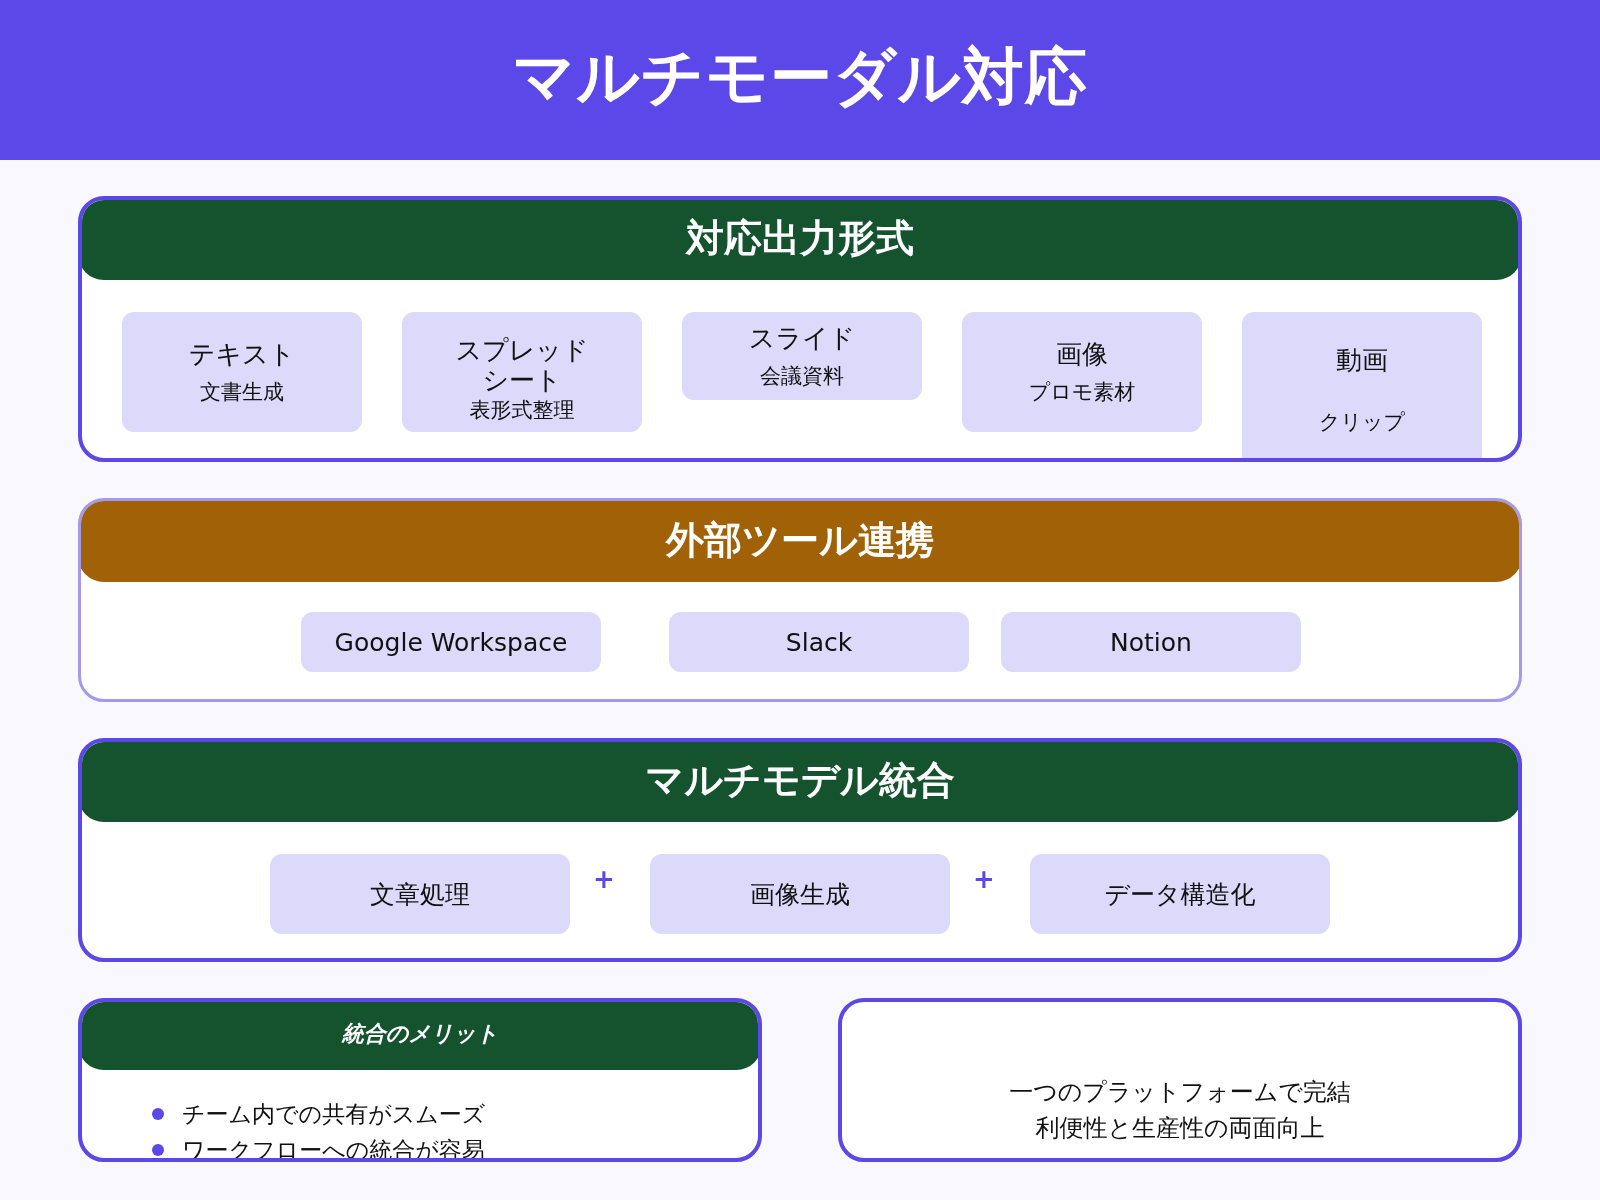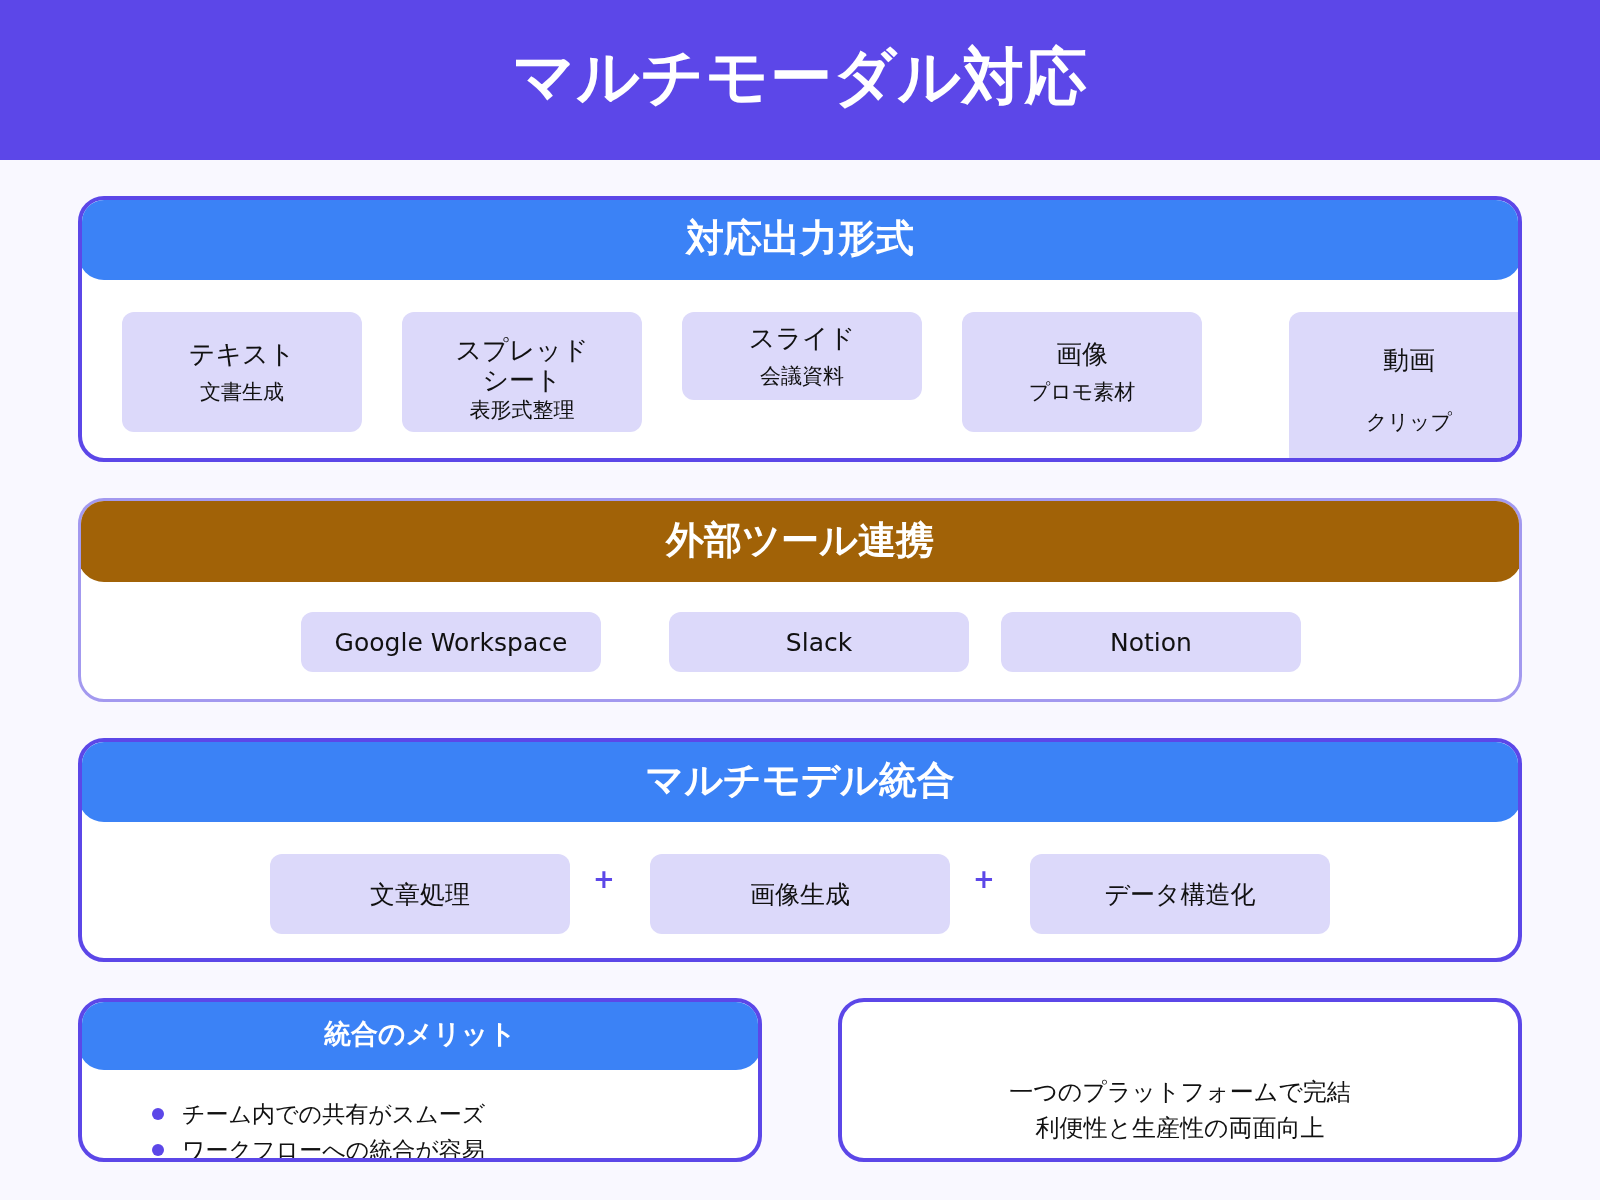--- a/index.html
+++ b/index.html
@@ -19,21 +19,21 @@
       margin-top: -6px;
     }
     .panel {
       position: absolute; background: #ffffff;
       border: 4px solid #5c47e8; border-radius: 26px;
       overflow: hidden;
     }
     .panel.light { border: 3px solid #a399ef; }
     .panel-header {
       position: absolute; left: -4px; right: -4px; top: -4px;
-      height: 84px; background: #3b82f6;
+      height: 84px; background: #14532d;
       border-radius: 26px;
       display: flex; align-items: center; justify-content: center;
     }
     .panel.light .panel-header { background: #a16207; left: -3px; right: -3px; top: -3px; }
     .panel-header span {
       color: #ffffff; font-size: 38px; font-weight: bold;
     }
     .card {
       position: absolute; background: #dcd9fa; border-radius: 12px;
       display: flex; flex-direction: column; align-items: center; justify-content: center;
@@ -41,21 +41,21 @@
     }
     .card .title { font-size: 26px; line-height: 30px; }
     .card .sub { font-size: 21px; line-height: 26px; margin-top: 10px; }
     .card.tight .sub { margin-top: 2px; }
     .card .single { font-size: 25px; }
     .plus {
       position: absolute; color: #5c47e8; font-size: 26px; font-weight: bold;
       width: 30px; text-align: center;
     }
     .small-header { height: 72px; }
-    .small-header span { font-size: 27px; }
+    .small-header span { font-size: 22px; font-style: italic; }
     .bullets { position: absolute; left: 70px; top: 86px; list-style: none; margin-top: 8px; }
     .bullets li {
       font-size: 23px; color: #111; line-height: 36px;
       display: flex; align-items: center;
     }
     .bullets li .dot {
       width: 12px; height: 12px; border-radius: 50%; background: #5c47e8;
       margin-right: 18px; display: inline-block;
     }
     .value-lines {
@@ -84,21 +84,21 @@
     <div class="sub">表形式整理</div>
   </div>
   <div class="card" style="left:600px; top:112px; width:240px; height:88px;">
     <div class="title">スライド</div>
     <div class="sub">会議資料</div>
   </div>
   <div class="card" style="left:880px; top:112px; width:240px; height:120px;">
     <div class="title">画像</div>
     <div class="sub">プロモ素材</div>
   </div>
-  <div class="card" style="left:1207px; top:112px; width:240px; height:156px;gap:24px;">
+  <div class="card" style="left:1160px; top:112px; width:240px; height:156px;gap:24px;">
     <div class="title">動画</div>
     <div class="sub">クリップ</div>
   </div>
 </div>
 
 <div class="panel light" style="left:78px; top:498px; width:1444px; height:204px;">
   <div class="panel-header">
     <span>外部ツール連携</span>
   </div>
   <div class="card" style="left:220px; top:111px; width:300px; height:60px;">

